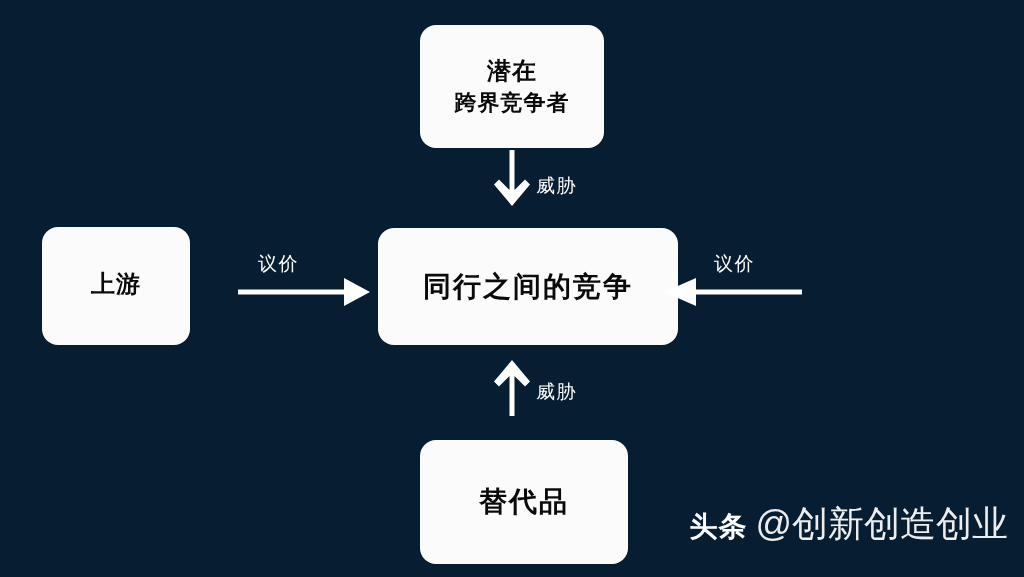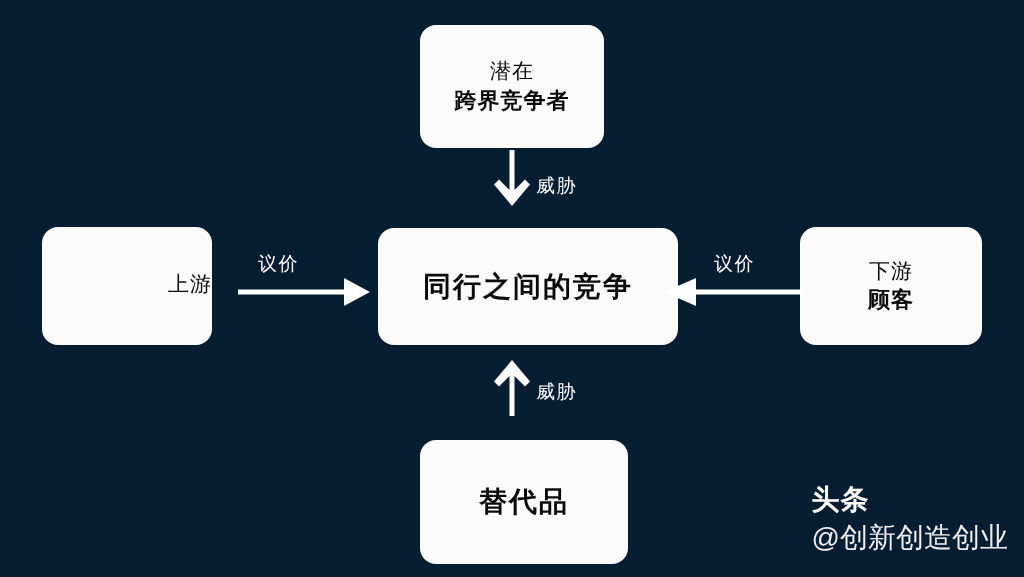--- a/index.html
+++ b/index.html
@@ -26,38 +26,38 @@
     display: flex;
     flex-direction: column;
     align-items: center;
     justify-content: center;
     color: #0a0a0a;
     text-align: center;
     line-height: 1.18;
     box-sizing: border-box;
   }
   .node .small {
-    font-size: 21px;
-    font-weight: 400;
+    font-size: 24px;
+    font-weight: 700;
     letter-spacing: 1px;
     margin-bottom: 4px;
   }
   .node .big {
     font-size: 22px;
     font-weight: 700;
     letter-spacing: 1px;
   }
   .node .mid {
     font-size: 28px;
     font-weight: 700;
     letter-spacing: 2px;
   }
 
   #node-potential { left: 420px; top: 25px;  width: 184px; height: 123px; }
-  #node-supplier  { left: 42px;  top: 227px; width: 170px; height: 118px; align-items: flex-end; }
+  #node-supplier  { left: 42px;  top: 227px; width: 148px; height: 118px; }
   #node-center    { left: 378px; top: 228px; width: 300px; height: 117px; }
   #node-customer  { left: 800px; top: 227px; width: 182px; height: 118px; }
   #node-substitute{ left: 420px; top: 440px; width: 208px; height: 124px; font-family: Liberation Serif, serif; }
 
   
   .arrow {
     position: absolute;
   }
   .arrow svg { display: block; overflow: visible; }
 
@@ -77,35 +77,34 @@
   }
   #label-top    { left: 536px; top: 173px; }
   #label-bottom { left: 536px; top: 379px; }
   #label-left   { left: 258px; top: 251px; }
   #label-right  { left: 714px; top: 251px; }
 
   
   #watermark {
     position: absolute;
     right: 16px;
-    bottom: 20px;
+    bottom: 28px;
     display: flex;
     align-items: baseline;
     white-space: nowrap;
-    flex-direction: column;
   }
   #watermark .wm-brand {
     color: #ffffff;
     font-size: 28px;
     font-weight: 700;
     letter-spacing: 1px;
   }
   #watermark .wm-handle {
     color: rgba(255,255,255,0.92);
-    font-size: 28px;
+    font-size: 36px;
     font-weight: 400;
     letter-spacing: 0px;
     margin-left: 8px;
   }
 </style>
 </head>
 <body>
 
 <div id="stage">
 
@@ -115,24 +114,20 @@
   </div>
 
   <div class="node" id="node-supplier">
     <div class="small">上游</div>
   </div>
 
   <div class="node" id="node-center">
     <div class="mid">同行之间的竞争</div>
   </div>
 
-  <div class="node" id="node-customer">
-    <div class="small">下游</div>
-    <div class="big">顾客</div>
-  </div>
 
   <div class="node" id="node-substitute">
     <div class="mid">替代品</div>
   </div>
 
   <div class="arrow" id="arrow-top">
     <svg width="40" height="60" viewBox="0 0 40 60">
       <path d="M17.5 0 L22.5 0 L22.5 40 L33 29.5 L38 34.5 L20 56 L2 34.5 L7 29.5 L17.5 40 Z" fill="#ffffff"></path>
     </svg>
   </div>

